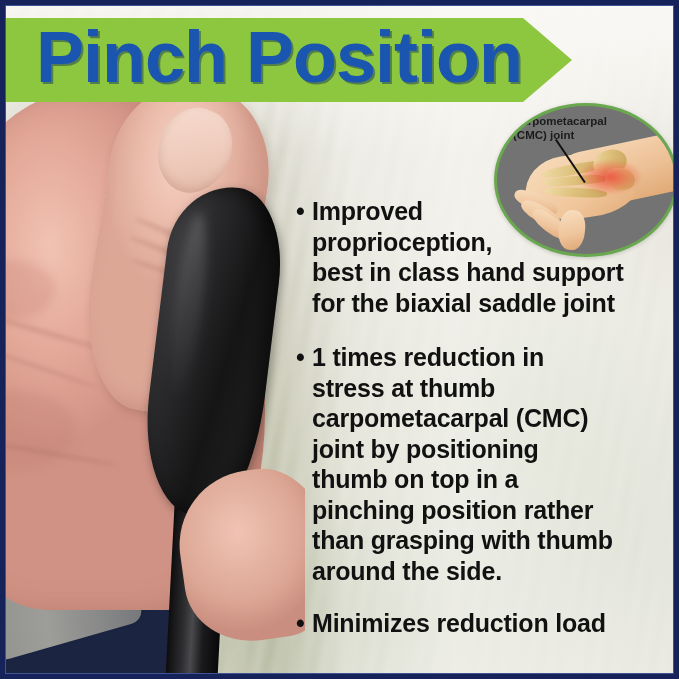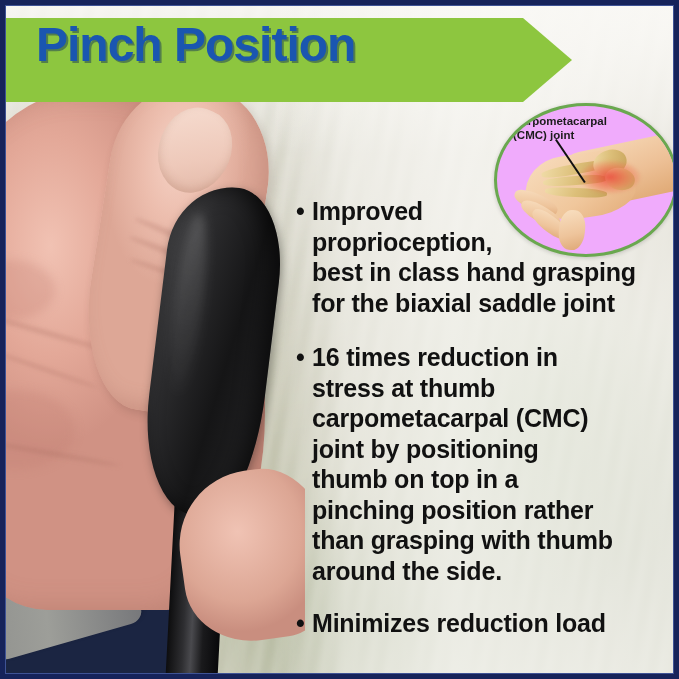--- a/index.html
+++ b/index.html
@@ -89,21 +89,21 @@
     width: 567px;
     height: 84px;
     background: #8dc63f;
     clip-path: polygon(0 0, 518px 0, 567px 50%, 518px 100%, 0 100%);
     z-index: 20;
   }
   .banner-title {
     position: absolute;
     left: 36px;
     top: 21px;
-    font-size: 48px;
+    font-size: 72px;
     font-weight: bold;
     line-height: 1;
     color: #1a56b0;
     letter-spacing: -1px;
     white-space: nowrap;
     text-shadow: 2px 2px 0 rgba(14,40,90,0.45);
     z-index: 21;
   }
 
   
@@ -242,21 +242,21 @@
   }
 
   
   .inset {
     position: absolute;
     left: 494px;
     top: 103px;
     width: 178px;
     height: 148px;
     border-radius: 50%;
-    background: #f0abfc;
+    background: #737373;
     border: 3px solid #6aa84f;
     overflow: hidden;
     z-index: 30;
     box-shadow: 0 1px 4px rgba(0,0,0,0.18);
   }
   .inset-label {
     position: absolute;
     left: 16px;
     top: 8px;
     font-size: 11.5px;
@@ -406,26 +406,26 @@
     <div class="pointer-line"></div>
     <div class="inset-label">Carpometacarpal
 (CMC) joint</div>
   </div>
 
   <div class="bullets">
     <div class="bullet" id="b1">
       <span class="bullet-dot">•</span>
       <span class="bullet-text">Improved
 proprioception,
-best in class hand grasping
+best in class hand support
 for the biaxial saddle joint</span>
     </div>
     <div class="bullet" id="b2">
       <span class="bullet-dot">•</span>
-      <span class="bullet-text">16 times reduction in
+      <span class="bullet-text">1 times reduction in
 stress at thumb
 carpometacarpal (CMC)
 joint by positioning
 thumb on top in a
 pinching position rather
 than grasping with thumb
 around the side.</span>
     </div>
     <div class="bullet" id="b3">
       <span class="bullet-dot">•</span>

